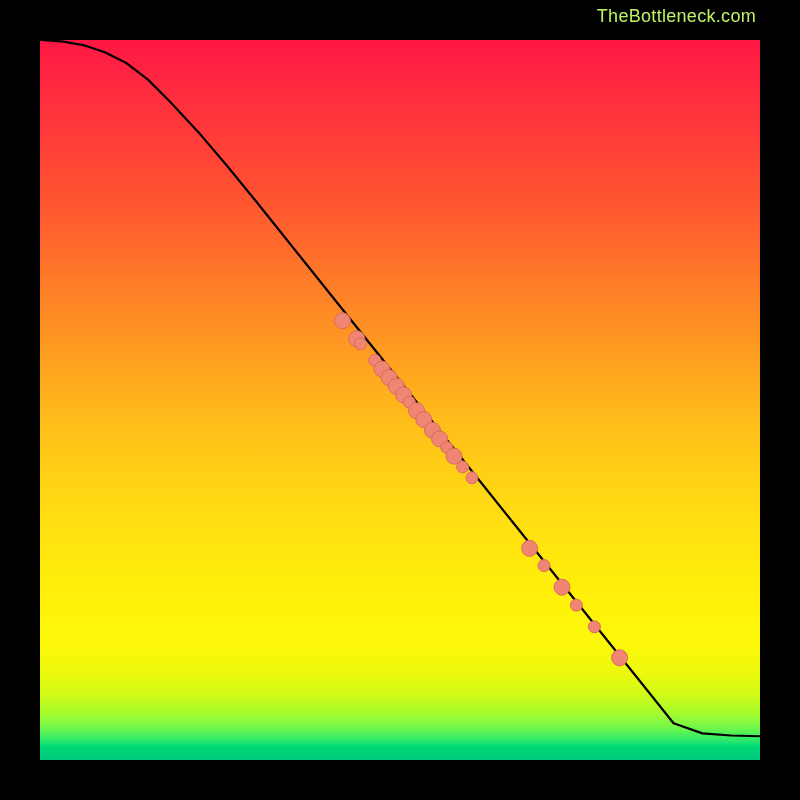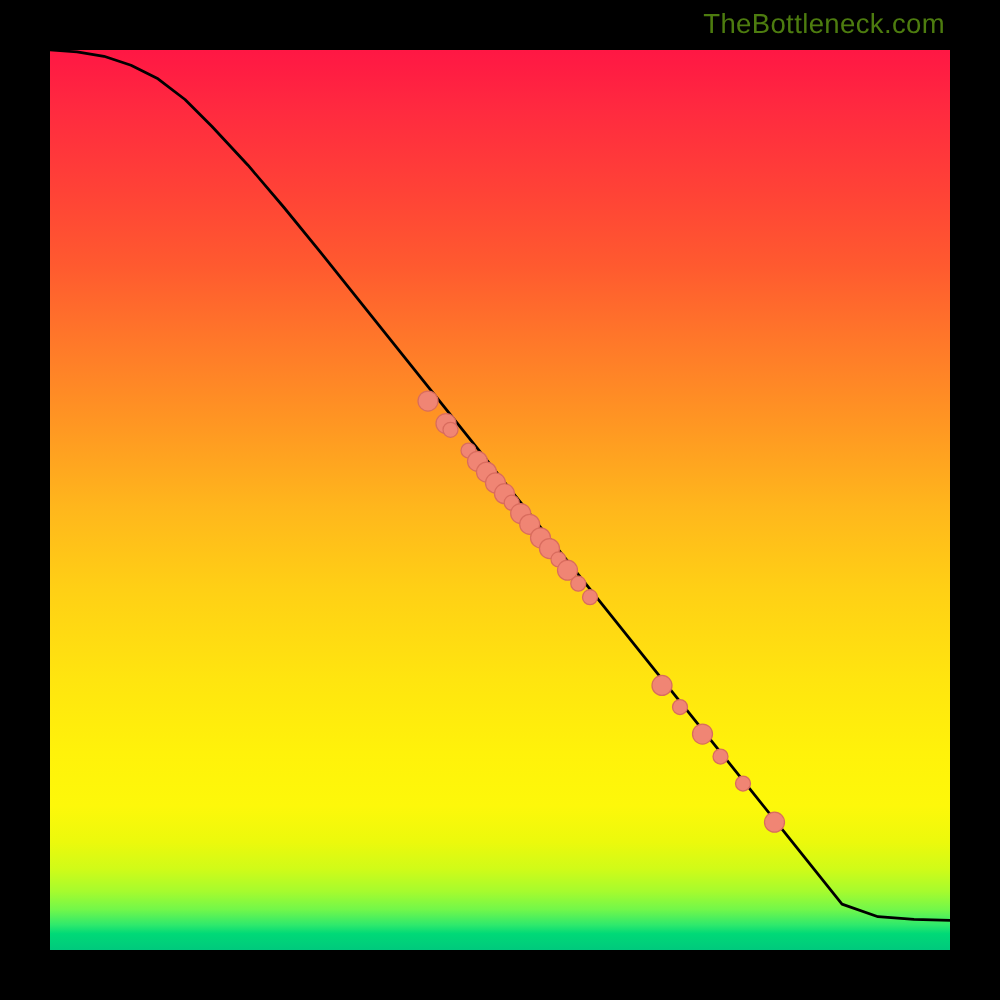--- a/index.html
+++ b/index.html
@@ -42,22 +42,22 @@
       #72f74a 95.5%,
       #2fe96c 97.2%,
       #00d977 98.2%,
       #00c97d 100%
     );
   }
   .watermark {
     position: absolute;
     top: 6px;
     right: 44px;
-    color: #4d7c0f;
-    font-size: 22px;
+    color: #bef264;
+    font-size: 18px;
     font-weight: 500;
     letter-spacing: 0.3px;
     user-select: none;
   }
   svg.overlay {
     position: absolute;
     left: 0;
     top: 0;
     width: 720px;
     height: 720px;

